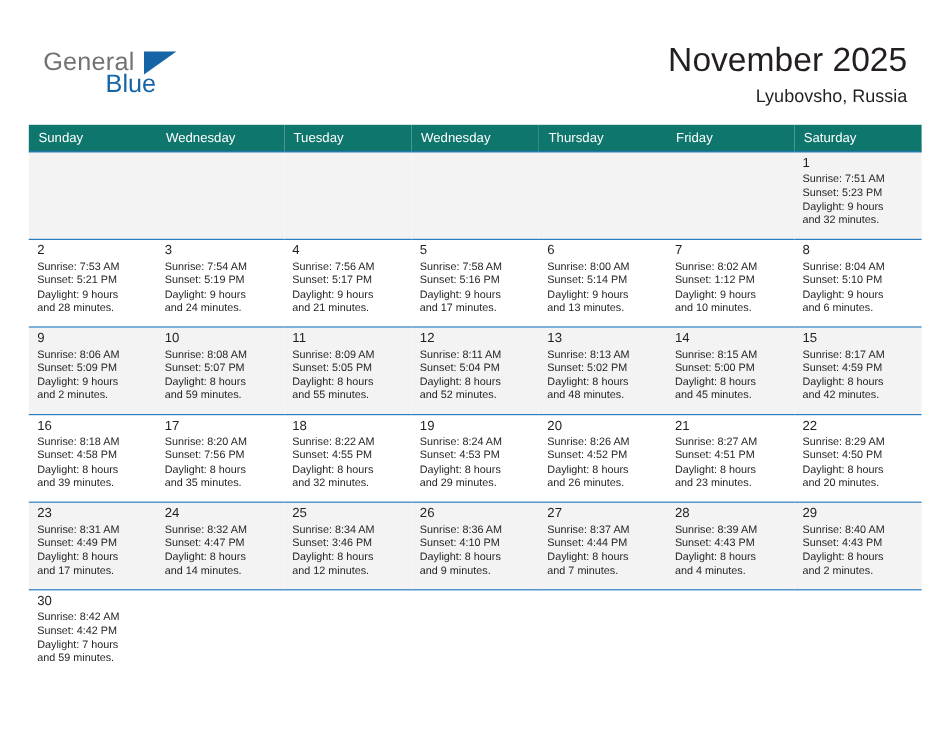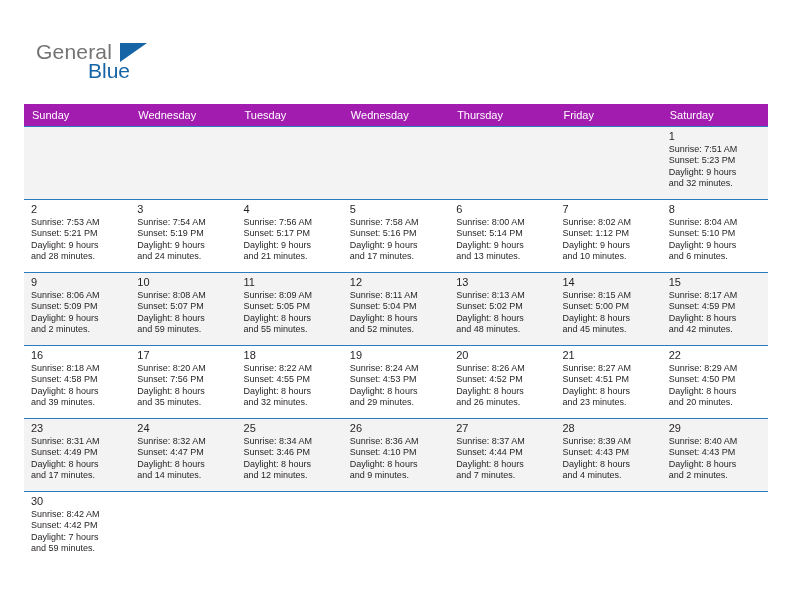--- a/index.html
+++ b/index.html
@@ -88,21 +88,21 @@
   
   .calendar {
     position: absolute;
     left: 24px;
     top: 104px;
     width: 744px;
     border-collapse: collapse;
     table-layout: fixed;
   }
   .calendar th {
-    background: #a21caf;
+    background: #0f766e;
     color: #ffffff;
     font-size: 11px;
     font-weight: normal;
     text-align: left;
     padding: 5px 0 5px 8px;
     height: 12px;
     border: none;
   }
   .calendar td {
     vertical-align: top;
@@ -145,20 +145,24 @@
 <div class="page">
 
   <div class="header">
 
     <div class="brand">
       <span class="brand-line1">General</span>
       <span class="brand-flag"></span>
       <span class="brand-line2">Blue</span>
     </div>
 
+    <div class="title-block">
+      <div class="cal-title">November 2025</div>
+      <div class="cal-subtitle">Lyubovsho, Russia</div>
+    </div>
 
   </div>
 
   <table class="calendar">
     <thead>
       <tr>
         <th>Sunday</th>
         <th>Wednesday</th>
         <th>Tuesday</th>
         <th>Wednesday</th>

